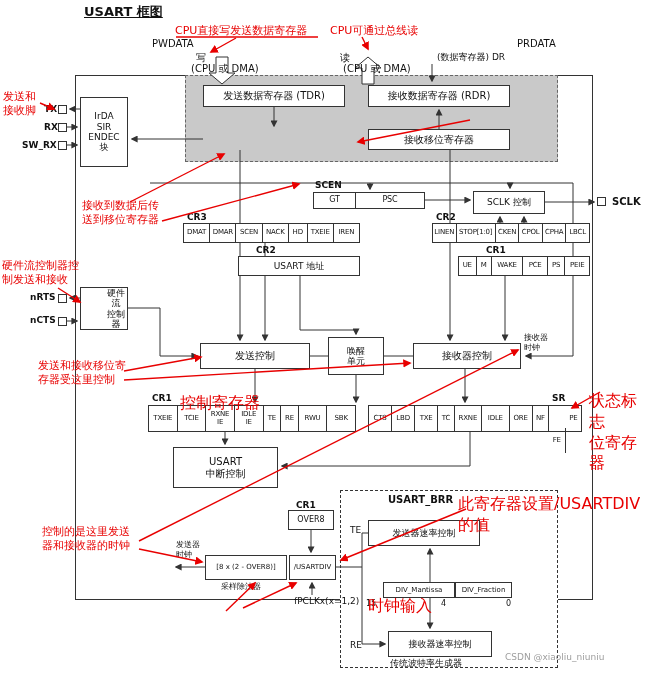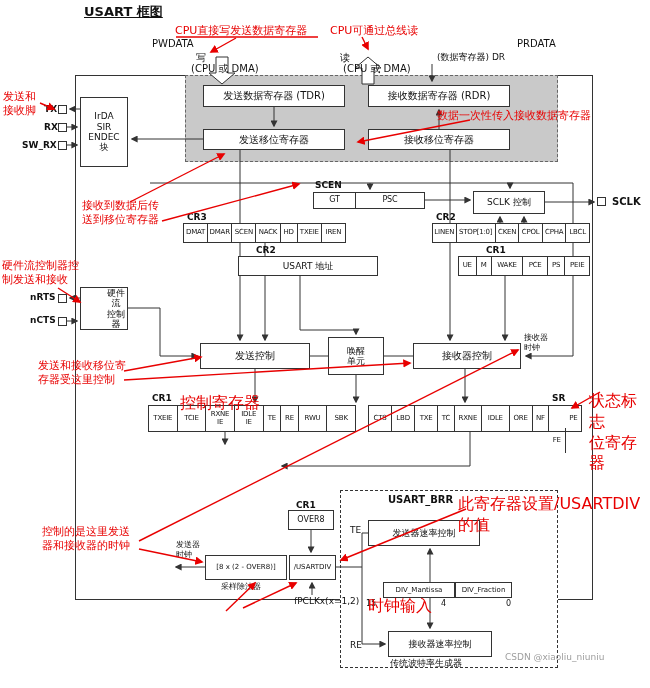--- a/index.html
+++ b/index.html
@@ -100,23 +100,21 @@
   <div class="lbl" style="left:152px; top:38px;">PWDATA</div>
   <div class="lbl" style="left:517px; top:38px;">PRDATA</div>
   <div class="lbl" style="left:196px; top:52px;">写</div>
   <div class="lbl" style="left:340px; top:52px;">读</div>
   <div class="lbl" style="left:191px; top:63px;">(CPU 或 DMA)</div>
   <div class="lbl" style="left:343px; top:63px;">(CPU 或 DMA)</div>
   <div class="lbl s9" style="left:437px; top:52px;">(数据寄存器) DR</div>
 
   <div class="box" style="left:368px; top:85px; width:142px; height:22px;">接收数据寄存器 (RDR)</div>
   <div class="box" style="left:203px; top:85px; width:142px; height:22px;">发送数据寄存器 (TDR)</div>
-  <div class="box" style="left:203px; top:129px; width:142px; height:21px;">发送移位寄存器</div>
   <div class="box" style="left:368px; top:129px; width:142px; height:21px;">接收移位寄存器</div>
-  <div class="red" style="left:437px; top:109px;">数据一次性传入接收数据寄存器</div>
 
   <div class="red pre" style="left:3px; top:90px;">发送和
 接收脚</div>
   <div class="lbl bold s9" style="left:44px; top:104px;">TX</div>
   <div class="pin" style="left:58px; top:105px;"></div>
   <div class="lbl bold s9" style="left:44px; top:122px;">RX</div>
   <div class="pin" style="left:58px; top:123px;"></div>
   <div class="lbl bold s9" style="left:22px; top:140px;">SW_RX</div>
   <div class="pin" style="left:58px; top:141px;"></div>
   <div class="box pre s9" style="left:80px; top:97px; width:48px; height:70px;">IrDA
@@ -130,41 +128,41 @@
   <div class="lbl bold s9" style="left:315px; top:180px;">SCEN</div>
   <div class="box cells" style="left:313px; top:192px; width:112px; height:17px;">
     <span class="cell s8" style="flex:0.75;">GT</span>
     <span class="cell s8" style="flex:1.25;">PSC</span>
   </div>
   <div class="box s9" style="left:473px; top:191px; width:72px; height:23px;">SCLK 控制</div>
   <div class="pin" style="left:597px; top:197px;"></div>
   <div class="lbl bold" style="left:612px; top:196px;">SCLK</div>
 
   <div class="lbl bold s9" style="left:187px; top:212px;">CR3</div>
-  <div class="box cells" style="left:183px; top:223px; width:163px; height:20px;">
+  <div class="box cells" style="left:183px; top:223px; width:177px; height:20px;">
     <span class="cell">DMAT</span>
     <span class="cell">DMAR</span>
     <span class="cell">SCEN</span>
     <span class="cell">NACK</span>
     <span class="cell" style="flex:0.7;">HD</span>
     <span class="cell">TXEIE</span>
     <span class="cell">IREN</span>
   </div>
   <div class="lbl bold s9" style="left:436px; top:212px;">CR2</div>
   <div class="box cells" style="left:432px; top:223px; width:158px; height:20px;">
     <span class="cell">LINEN</span>
     <span class="cell" style="flex:1.7;">STOP[1:0]</span>
     <span class="cell">CKEN</span>
     <span class="cell">CPOL</span>
     <span class="cell">CPHA</span>
     <span class="cell">LBCL</span>
   </div>
 
   <div class="lbl bold s9" style="left:256px; top:245px;">CR2</div>
-  <div class="box s9" style="left:238px; top:256px; width:140px; height:20px;">USART 地址</div>
+  <div class="box s9" style="left:238px; top:256px; width:122px; height:20px;">USART 地址</div>
   <div class="lbl bold s9" style="left:486px; top:245px;">CR1</div>
   <div class="box cells" style="left:458px; top:256px; width:132px; height:20px;">
     <span class="cell" style="flex:0.7;">UE</span>
     <span class="cell" style="flex:0.6;">M</span>
     <span class="cell" style="flex:1.3;">WAKE</span>
     <span class="cell">PCE</span>
     <span class="cell" style="flex:0.7;">PS</span>
     <span class="cell">PEIE</span>
   </div>
 
@@ -209,20 +207,22 @@
     <span class="cell" style="flex:1.2;">RXNE</span>
     <span class="cell" style="flex:1.2;">IDLE</span>
     <span class="cell">ORE</span>
     <span class="cell" style="flex:0.7;">NF</span>
     <span class="cell" style="flex:0.7;margin-top:44px;">FE</span>
     <span class="cell" style="flex:0.7;">PE</span>
   </div>
   <div class="red pre s10" style="left:589px; top:391px;">状态标志
 位寄存器</div>
 
+  <div class="box pre" style="left:173px; top:447px; width:105px; height:41px;">USART
+中断控制</div>
 
   <div class="lbl bold s9" style="left:296px; top:500px;">CR1</div>
   <div class="box s8" style="left:288px; top:510px; width:46px; height:20px;">OVER8</div>
   <div class="red pre" style="left:42px; top:525px;">控制的是这里发送
 器和接收器的时钟</div>
   <div class="lbl pre s8" style="left:176px; top:540px;">发送器
 时钟</div>
   <div class="box s7" style="left:205px; top:555px; width:82px; height:25px;">[8 x (2 - OVER8)]</div>
   <div class="lbl s8" style="left:221px; top:582px;">采样除法器</div>
   <div class="box s7" style="left:289px; top:555px; width:47px; height:25px;">/USARTDIV</div>

